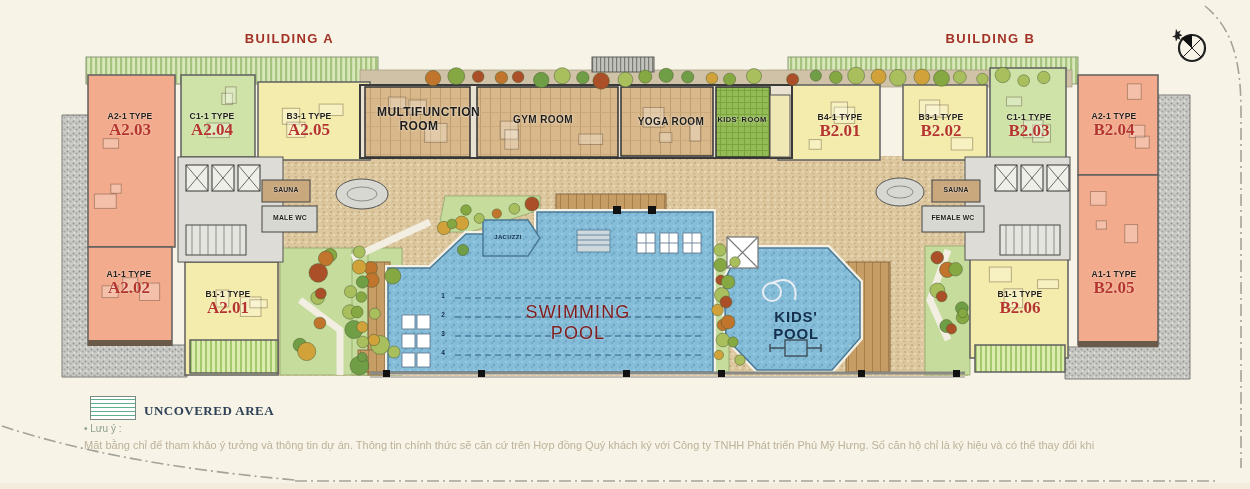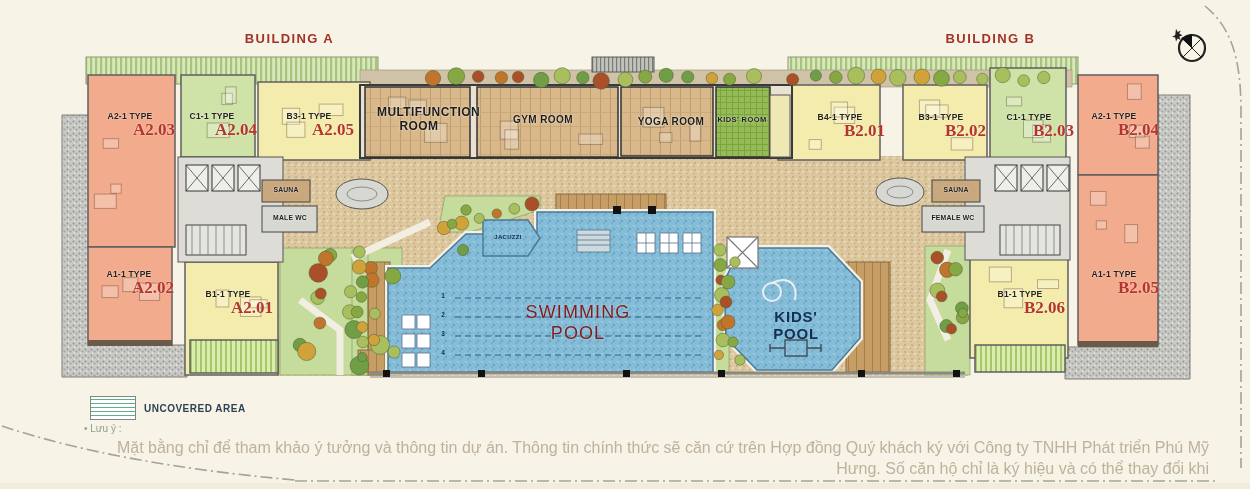--- a/index.html
+++ b/index.html
@@ -2,34 +2,34 @@
 <html style="--title_red: #a33226; --code_red: #b5352c; --unit_salmon: #f2ab8d; --unit_green: #cfe3a8; --unit_yellow: #f4ecac; --kids_room_green: #8fb954; --pool_blue: #85bcd8; --wood: #d7b78a; --pavement: #dcc79f; --uncovered_gray: #c9c9c5; --legend_green: #5fae8c;"><head>
 <meta charset="utf-8">
 <style>
   html,body{margin:0;padding:0;}
   body{background:#f7f3e6;font-family:"Liberation Sans", sans-serif;}
   .stage{position:relative;width:1250px;height:489px;background:#f7f3e6;overflow:hidden;}
   .plan-svg{position:absolute;left:0;top:0;}
   .lbl{position:absolute;text-align:center;pointer-events:none;}
   .bldg-title{font-size:13px;font-weight:bold;letter-spacing:1.4px;color:var(--title_red);}
   .unit-type{display:block;font-size:8.5px;font-weight:bold;color:#26231e;letter-spacing:.2px;line-height:1.1;text-shadow:0 0 2px rgba(255,255,255,.7);}
-  .unit-code{display:block;font-family:"Liberation Serif", serif;font-size:17px;font-weight:bold;color:var(--code_red);line-height:1.02;text-shadow:0 0 2px rgba(255,255,255,.6);text-align:right;}
+  .unit-code{display:block;font-family:"Liberation Serif", serif;font-size:17px;font-weight:bold;color:var(--code_red);line-height:1.02;text-shadow:0 0 2px rgba(255,255,255,.6);}
   .room-label{font-size:10px;font-weight:bold;color:#1e1c18;letter-spacing:.4px;line-height:1.15;text-shadow:0 0 2px rgba(255,255,255,.85);}
   .room-small{font-size:6.8px;font-weight:bold;color:#1e1c18;letter-spacing:.2px;text-shadow:0 0 2px rgba(255,255,255,.85);}
   .pool-label{font-size:18px;font-weight:normal;color:#7f1d1d;letter-spacing:1.1px;text-shadow:0 0 2px rgba(255,255,255,.4);}
   .kidspool-label{font-size:15px;font-weight:bold;color:#14304e;letter-spacing:.8px;}
   .jacuzzi-label{font-size:6px;font-weight:bold;color:#14304e;letter-spacing:.3px;}
   .lane-num{font-size:6.5px;font-weight:bold;color:#0f2c4a;}
   .legend-swatch{position:absolute;left:90px;top:396px;width:44px;height:22px;border:1px solid #7b8a80;background:
       repeating-linear-gradient(0deg,#ffffff 0 3px,#5fae8c 3px 4px),
       repeating-linear-gradient(90deg,rgba(255,255,255,0) 0 3px,#5fae8c 3px 4px),#ffffff;}
-  .legend-label{position:absolute;left:144px;top:403px;font-size:10px;font-weight:bold;color:#2e4156;letter-spacing:.5px;}
+  .legend-label{position:absolute;left:144px;top:403px;font-size:13px;font-weight:bold;color:#2e4156;letter-spacing:.5px;font-family:Liberation Serif, serif;}
   .note-head{position:absolute;left:84px;top:423px;font-size:10px;color:#8fa08e;}
   .note-head .uline{}
-  .note-line{position:absolute;left:84px;width:1125px;font-size:16px;color:#bdb29b;line-height:1.3;text-align:right;}
+  .note-line{position:absolute;left:84px;width:1125px;font-size:11px;color:#bdb29b;line-height:1.3;text-align:left;}
   .bottom-strip{position:absolute;left:0;top:483px;width:1250px;height:6px;background:#f3ecdc;}
 </style>
 </head>
 <body>
 
 <div class="stage">
 
 <svg class="plan-svg" width="1250" height="489" viewBox="0 0 1250 489">
   <defs>
     <pattern id="speckle" width="6" height="6" patternUnits="userSpaceOnUse">

